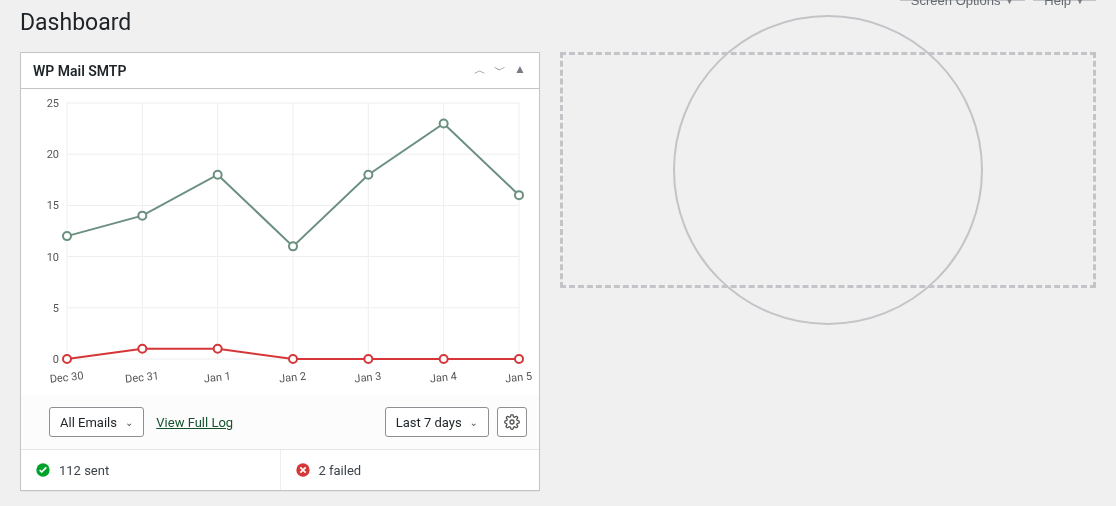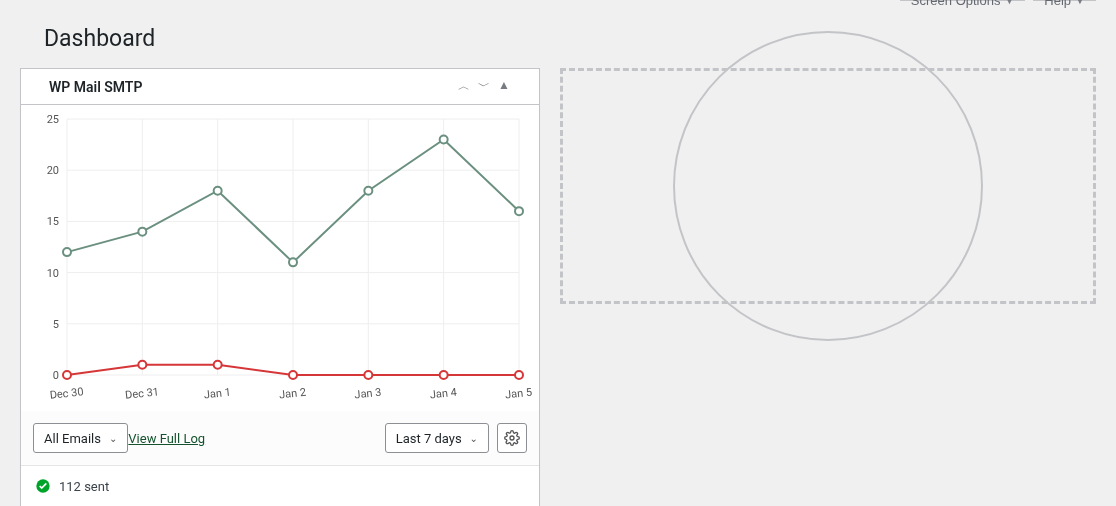--- a/index.html
+++ b/index.html
@@ -28,43 +28,42 @@
     cursor: pointer;
     display: flex;
     align-items: center;
     gap: 4px;
     border-radius: 0 0 4px 4px;
   }
   .screen-btn .caret { font-size: 10px; color:#787c82; }
   .page-title {
     font-size: 23px;
     font-weight: 400;
-    padding: 25px 0 4px 20px;
+    padding: 9px 0 4px 20px;
     color: #1d2327;
-    margin-left: 24px;
   }
   .columns {
     display: flex;
     gap: 20px;
     padding: 0 20px;
     margin-top: 12px;
   }
   .col-left { width: 520px; }
   .col-right { flex: 1; }
   .postbox {
     background: #fff;
     border: 1px solid #c3c4c7;
     box-shadow: 0 1px 1px rgba(0,0,0,.04);
   }
   .postbox-header {
     display: flex;
     align-items: center;
     justify-content: space-between;
     border-bottom: 1px solid #c3c4c7;
-    padding: 0 28px;
+    padding: 0 12px;
     height: 36px;
   }
   .postbox-header h2 {
     font-size: 14px;
     font-weight: 600;
   }
   .handle-actions { display: flex; gap: 6px; }
   .handle-actions span {
     font-size: 12px;
     color: #787c82;
@@ -77,21 +76,21 @@
   }
   svg.chart { display: block; }
   .controls {
     display:flex;
     align-items:center;
     justify-content: space-between;
     padding:12px;
     border-bottom:1px solid #e5e5e5;
     background:#fcfcfc;
   }
-  .controls-left { display:flex; align-items:center; gap:0; }
+  .controls-left { display:flex; align-items:center; gap:12px;margin-left:16px; }
   .controls-right { display:flex; align-items:center; gap:8px; }
   .select {
     display:flex; align-items:center; gap:8px;
     border:1px solid #8c8f94;
     background:#fff;
     border-radius:3px;
     padding:0 10px;
     height:30px;
     font-size:13px;
     cursor:pointer;
@@ -248,20 +247,27 @@
       </div>
 
       <div class="stats">
         <div class="stat">
           <svg width="16" height="16" viewBox="0 0 24 24">
               <circle cx="12" cy="12" r="10" fill="#00a32a"></circle>
               <path d="M7 12l3 3 7-7" fill="none" stroke="#fff" stroke-width="2.5"></path>
             </svg>
           <span>112 sent</span>
         </div>
+        <div class="stat">
+          <svg width="16" height="16" viewBox="0 0 24 24">
+              <circle cx="12" cy="12" r="10" fill="#d63638"></circle>
+              <path d="M8 8l8 8M16 8l-8 8" stroke="#fff" stroke-width="2.5"></path>
+            </svg>
+          <span>2 failed</span>
+        </div>
       </div>
     </div>
   </div>
 
   <div class="col-right">
     <div class="drop-zone">
       <div class="circle"></div>
     </div>
   </div>
 </div>

